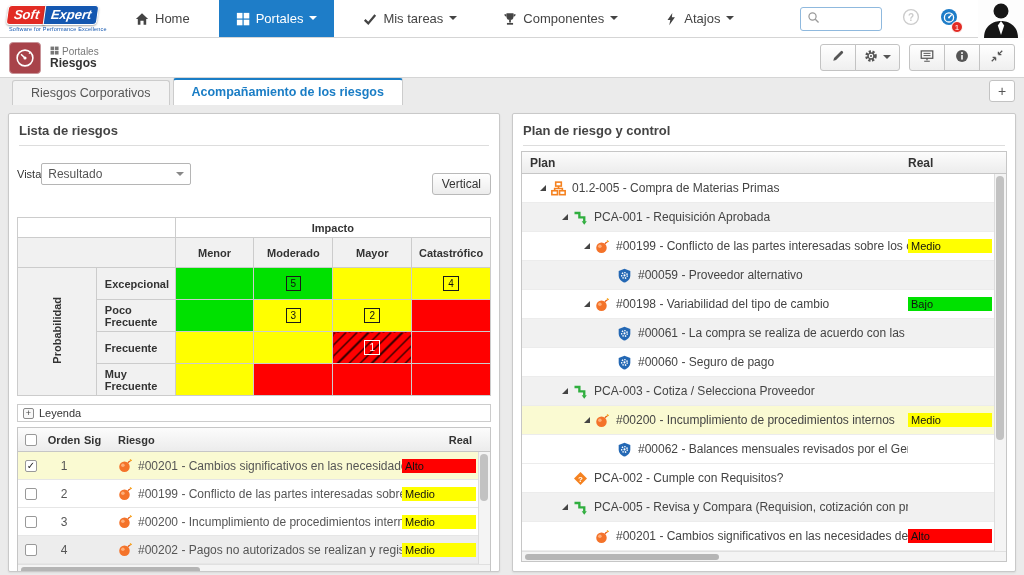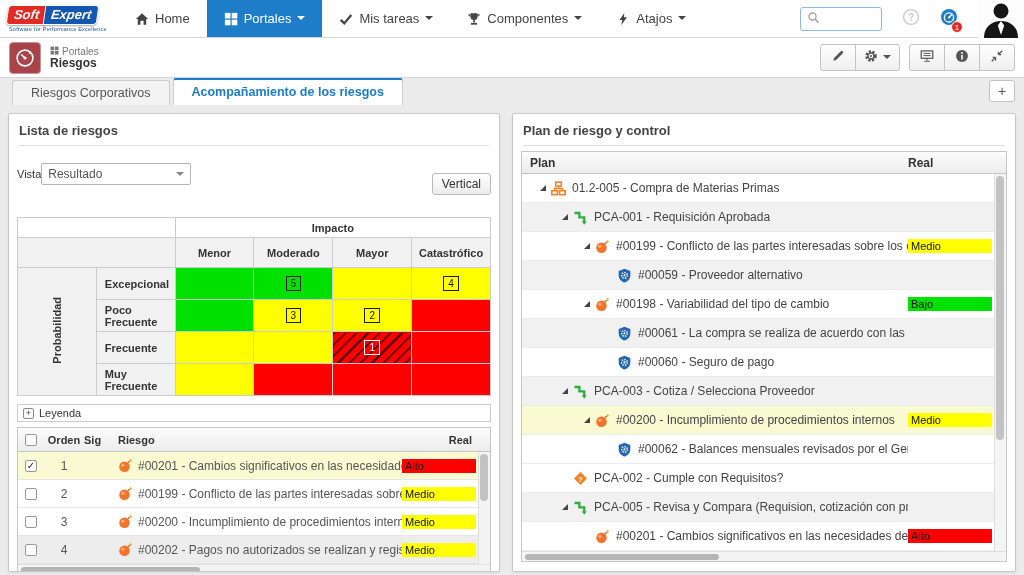--- a/index.html
+++ b/index.html
@@ -7,21 +7,21 @@
   body { font-family:"Liberation Sans", sans-serif; font-size:12px; color:#333; background:#ebebeb; }
 
   
   .navbar { height:38px; background:#fff; border-bottom:1px solid #d5d5d5; display:flex; align-items:stretch; }
   .logo { width:108px; display:flex; flex-direction:column; justify-content:center; padding-left:7px; cursor:pointer; }
   .logo-boxes { display:flex; }
   .logo-boxes span { display:inline-block; font-style:italic; font-weight:bold; color:#fff; font-size:13px; padding:1px 6px 2px; transform:skewX(-8deg); border:1px solid #fff; box-shadow:0 1px 2px rgba(0,0,0,.35); }
   .logo-soft { background:#e22b24; border-radius:4px 0 0 4px; }
   .logo-expert { background:#1457b0; border-radius:0 4px 4px 0; margin-left:-2px; }
   .logo-tag { font-size:5.5px; color:#1457b0; margin-top:1px; padding-left:2px; letter-spacing:.2px; }
-  .nav-items { display:flex; margin-left:10px; }
+  .nav-items { display:flex; margin-left:10px;gap:12px; }
   .nav-item { display:flex; align-items:center; gap:6px; padding:0 17px; color:#444; font-size:13px; cursor:pointer; }
   .nav-item.active { background:#1e7dc8; color:#fff; }
   .nav-ic svg { width:14px; height:14px; display:block; }
   .caret { width:0; height:0; border:4px solid transparent; border-top-color:currentColor; margin-top:3px; }
   .nav-right { margin-left:auto; display:flex; align-items:center; gap:20px; }
   .search-box { display:flex; align-items:center; gap:4px; width:82px; height:24px; border:1px solid #8fb9de; border-radius:3px; padding:0 6px; color:#999; background:#fff; }
   .search-box svg { width:13px; height:13px; flex:none; }
   .search-box input { border:none; outline:none; width:100%; font-size:12px; font-family:inherit; }
   .round-ic { color:#ccc; position:relative; display:flex; cursor:pointer; }
   .round-ic svg { width:18px; height:18px; }

